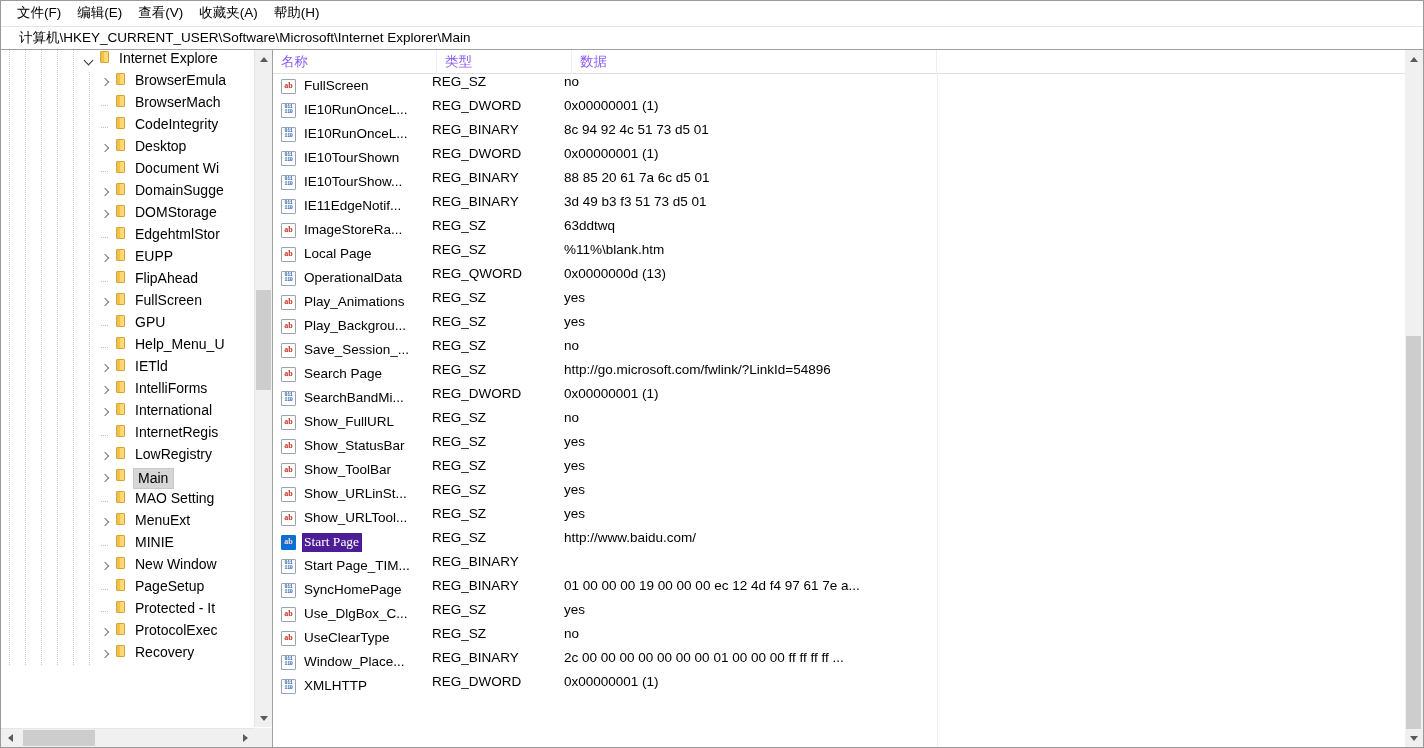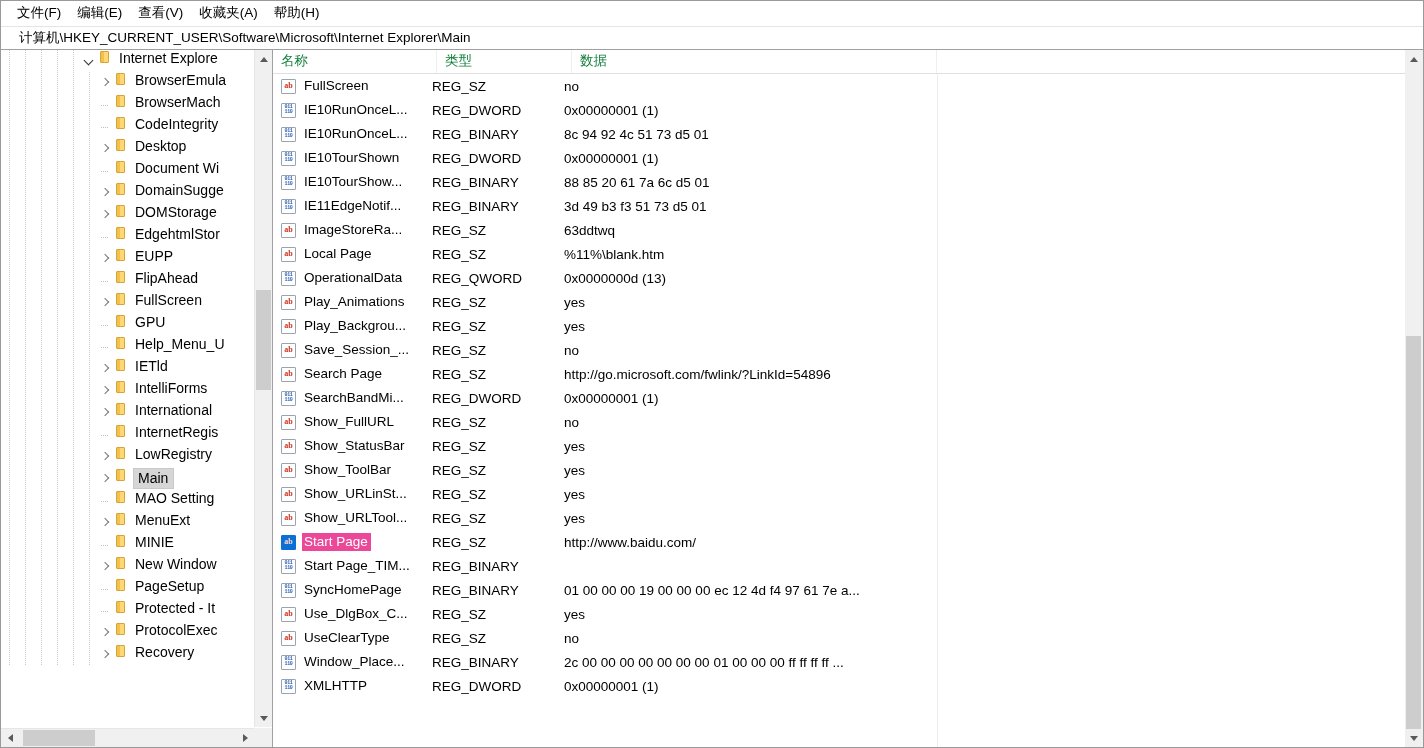--- a/index.html
+++ b/index.html
@@ -227,39 +227,39 @@
     position: relative;
     background: #ffffff;
     overflow: hidden;
     display: flex; flex-direction: column;
     min-width: 0;
   }
   .listheader {
     height: 24px; flex: 0 0 24px;
     background: #ffffff;
     border-bottom: 1px solid #e0e0e0;
-    display: flex; align-items: flex-end;
-    position: relative;
-    font-size: 13.5px; color: #15803d;
+    display: flex; align-items: center;
+    position: relative;
+    font-size: 13.5px; color: #8b5cf6;
   }
   .hcell {
     height: 24px; display: flex; align-items: center;
     padding-left: 8px;
     border-right: 1px solid #eeeeee;
     position: relative;
     cursor: default;
   }
   .listbody {
     flex: 1 1 auto;
     position: relative;
     overflow: hidden;
   }
   .lrow {
     height: 24px;
-    display: flex; align-items: center;
+    display: flex; 
     font-size: 13.5px; color: #000;
     white-space: nowrap;
     cursor: default;
   }
   .c-name { width: 156px; flex: 0 0 156px; display: flex; align-items: center; padding-left: 8px; overflow: hidden; }
   .c-type { width: 132px; flex: 0 0 132px; padding-left: 3px; overflow: hidden; }
   .c-data { flex: 1 1 auto; padding-left: 3px; overflow: hidden; }
 
   .vicon {
     width: 15px; height: 15px; flex: 0 0 15px;
@@ -278,21 +278,21 @@
   }
   .vicon .glyph-bin {
     font-size: 5px; font-weight: bold; color: #2f63b5;
     font-family: "Liberation Mono", monospace;
     line-height: 5px; letter-spacing: -0.3px;
     text-align: center;
   }
   .namewrap { display: inline-block; padding: 1px 3px 2px 2px; }
   .lrow.selected .vicon { background: #0b6fd6; border-color: #0b6fd6; }
   .lrow.selected .vicon .glyph-ab { color: #ffd9d0; }
-  .lrow.selected .namewrap { background: #ec4899; color: #ffffff; }
+  .lrow.selected .namewrap { background: #4c1d95; color: #ffffff; font-family: Liberation Serif, serif; }
 
   .colsplit {
     position: absolute; top: 0; bottom: 0; width: 1px;
     background: #ededed;
   }
 
   
   .lsb {
     position: absolute; right: 0; top: 0; bottom: 0; width: 18px;
     background: #f0f0f0;

